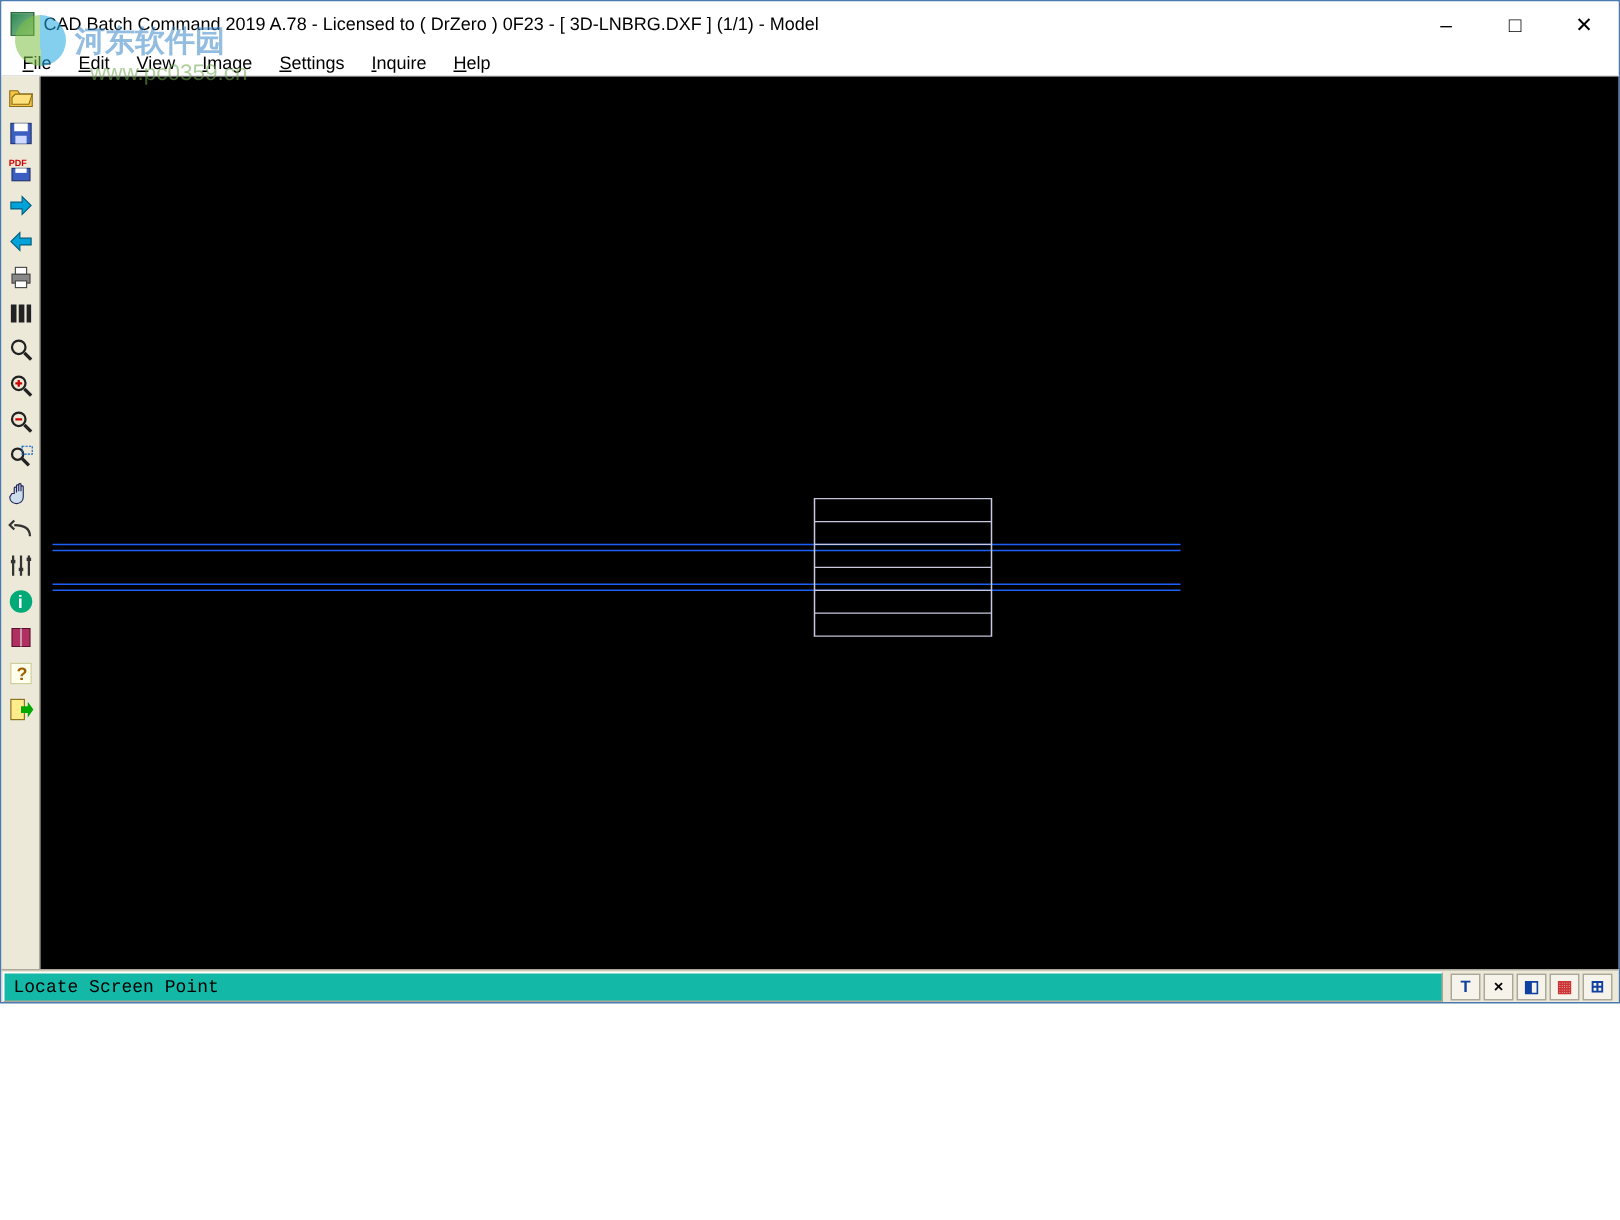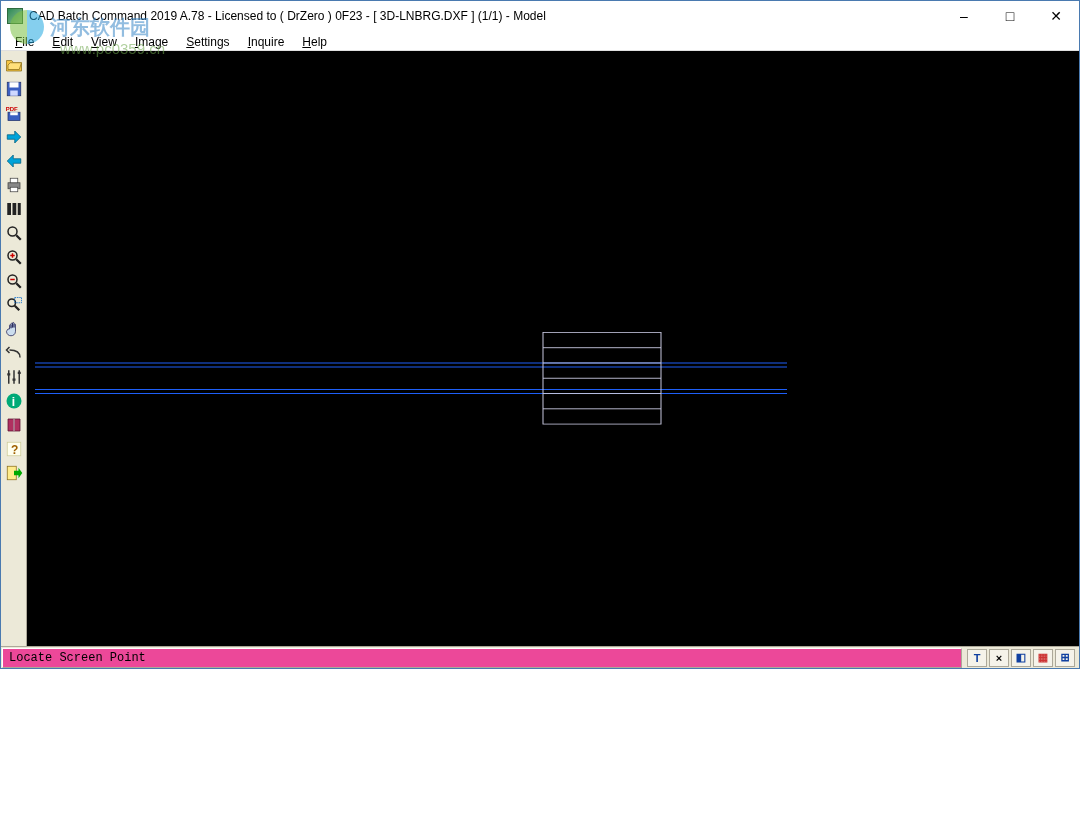--- a/index.html
+++ b/index.html
@@ -24,21 +24,21 @@
   .body-area { flex:1; display:flex; min-height:0; }
   
   .toolbar { width:26px; background:#ece9d8; border-right:1px solid #aca899; display:flex; flex-direction:column; padding-top:2px; gap:0px;}
   .tool-btn { width:24px; height:24px; margin:0 auto 0 auto; display:flex; align-items:center; justify-content:center; border:1px solid transparent; }
   .tool-btn svg { width:18px; height:18px; }
   
   .canvas-wrap { flex:1; position:relative; background:#000; overflow:hidden; }
   .canvas-wrap svg { position:absolute; inset:0; width:100%; height:100%; }
   
   .statusbar { height:22px; background:#ece9d8; border-top:1px solid #aca899; display:flex; align-items:center; }
-  .statusbar .status-pane { flex:1; padding:2px 6px; font-family: "Courier New", monospace; font-size:12px; border:1px solid #fff; border-right-color:#aca899; border-bottom-color:#aca899; margin:1px; background:#ec4899;}
+  .statusbar .status-pane { flex:1; padding:2px 6px; font-family: "Courier New", monospace; font-size:12px; border:1px solid #fff; border-right-color:#aca899; border-bottom-color:#aca899; margin:1px; background:#14b8a6;}
   .statusbar .tray { display:flex; gap:2px; padding:0 4px; }
   .statusbar .tray-btn { width:20px; height:18px; border:1px solid #aca899; background:#f5f3ea; display:flex; align-items:center; justify-content:center; font-size:11px; }
 </style>
 </head>
 <body>
 
 <div class="window">
 
   <div class="titlebar">
     <div class="app-icon"></div>

